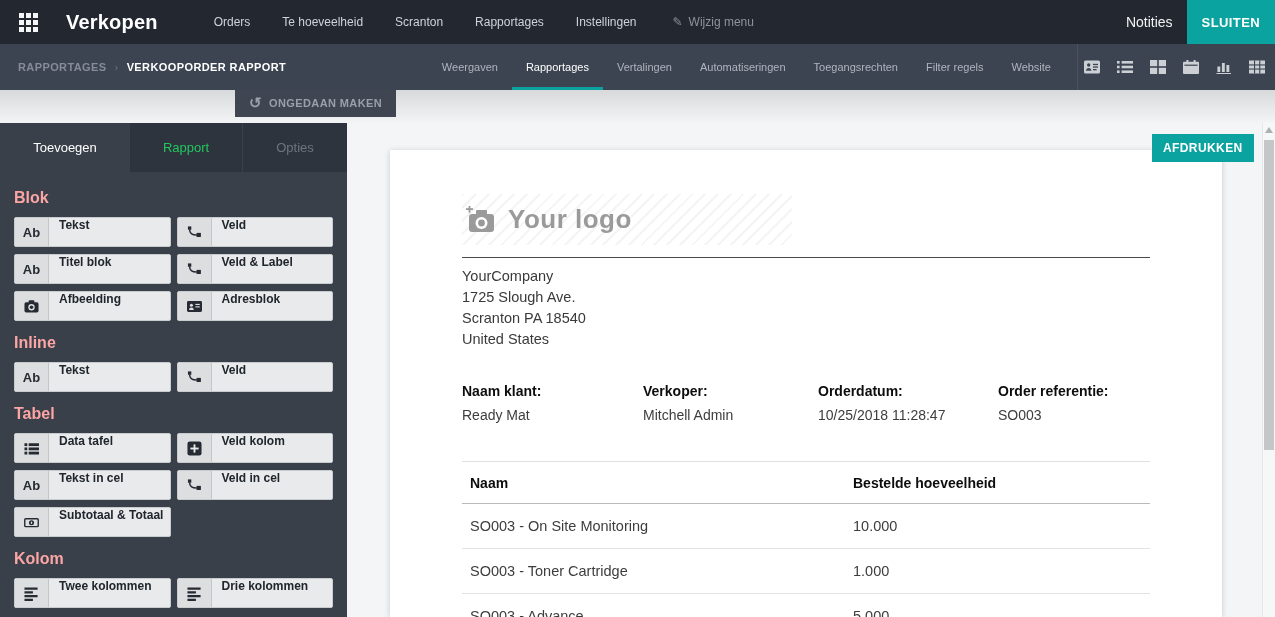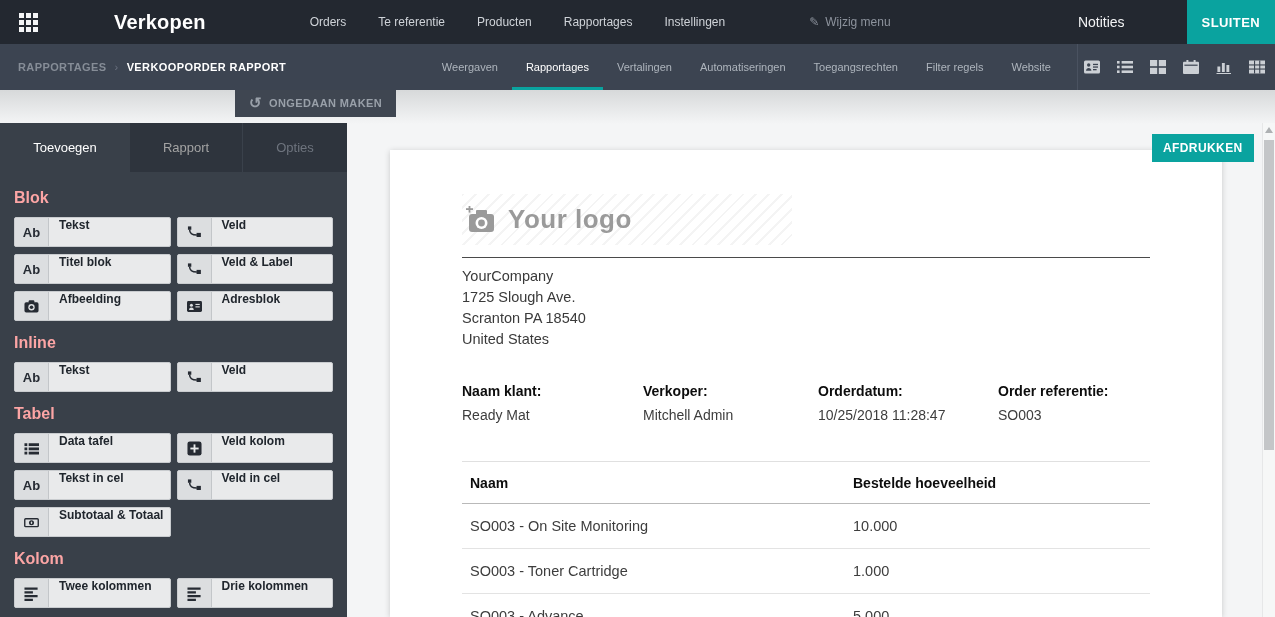--- a/index.html
+++ b/index.html
@@ -1,21 +1,21 @@
 <!DOCTYPE html>
 <html><head>
 <meta charset="utf-8">
 <style>
   * { margin:0; padding:0; box-sizing:border-box; }
   html,body { width:1275px; height:617px; }
   body { font-family:"Liberation Sans", sans-serif; }
   .screen { position:relative; width:1275px; height:617px; overflow:hidden; background:#f4f5f6; }
 
   
-  .topbar { position:absolute; top:0; left:0; width:1275px; height:44px; background:#232830; display:flex; align-items:center; z-index:10;gap:48px; }
+  .topbar { position:absolute; top:0; left:0; width:1275px; height:44px; background:#232830; display:flex; align-items:center; z-index:10; }
   .apps-icon { width:22px; height:19px; margin-left:19px; display:grid; grid-template-columns:repeat(3,5px); grid-template-rows:repeat(3,5px); gap:2px; cursor:pointer; }
   .apps-icon span { background:#f4f5f6; }
   .app-title { color:#fff; font-size:20px; font-weight:bold; margin-left:25px; letter-spacing:.2px; }
   .top-menu { display:flex; margin-left:56px; gap:32px; }
   .top-menu .mi { color:#cfd3d8; font-size:12px; cursor:pointer; white-space:nowrap; }
   .edit-menu { color:#8d939d; font-size:12px; margin-left:36px; cursor:pointer; display:flex; align-items:center; gap:6px; }
   .top-spacer { flex:1; }
   .notities { color:#f2f3f4; font-size:14px; margin-right:14px; cursor:pointer; }
   .sluiten { height:44px; background:#0aa39f; color:#fff; font-size:13px; font-weight:bold; display:flex; align-items:center; padding:0 15px; letter-spacing:.4px; cursor:pointer; border:none; }
 
@@ -36,21 +36,21 @@
   
   .content-shade { position:absolute; top:90px; left:0; width:1275px; height:34px; background:linear-gradient(#d7d9da,#f4f5f6); z-index:1; }
   .undo-btn { position:absolute; left:235px; top:89px; height:28px; background:#3f4651; color:#99a0a9; font-size:11px; font-weight:bold; letter-spacing:.4px; display:flex; align-items:center; gap:7px; padding:0 14px; cursor:pointer; z-index:8; border:none; }
   .undo-glyph { font-size:15px; font-weight:bold; line-height:1; position:relative; top:-1px; }
 
   
   .sidebar { position:absolute; left:0; top:123px; width:347px; height:494px; background:#394049; z-index:5; }
   .side-tabs { display:flex; height:49px; }
   .side-tab { display:flex; align-items:center; justify-content:center; font-size:13px; cursor:pointer;text-align:center; }
   .side-tab.active { background:#394049; color:#fff; width:130px; }
-  .side-tab.normal { background:#2e343d; color:#a3a3a3; width:112px; }
+  .side-tab.normal { background:#2e343d; color:#22c55e; width:112px; }
   .side-tab.disabled { background:#2e343d; color:#6e747e; width:105px; border-left:1px solid #3a414b; }
   .side-body { padding:2px 14px 0 14px; }
   .side-section-title { font-size:16px; font-weight:bold; color:#fca5a5; margin:13px 0 10px; }
   .btn-grid { display:grid; grid-template-columns:1fr 1fr; gap:7px 6px; }
   .sbtn { display:flex; align-items:flex-start; height:30px; background:#e9eaeb; border:1px solid #c9cccf; border-radius:2px; cursor:pointer; overflow:hidden; }
   .sbtn .ic { width:34px; height:100%; background:#dcdee0; border-right:1px solid #c3c6c9; display:flex; align-items:center; justify-content:center; flex:none; color:#262b33; }
   .sbtn .ic .ab { font-size:13px; font-weight:bold; color:#262b33; }
   .sbtn .lbl { font-size:12px; font-weight:bold; color:#20262d; padding-left:10px; white-space:nowrap; }
   .span-left { grid-column:1; }
 
@@ -202,22 +202,22 @@
         <span></span>
         <span></span>
         <span></span>
         <span></span>
         <span></span>
         <span></span>
     </div>
     <div class="app-title">Verkopen</div>
     <div class="top-menu">
       <div class="mi">Orders</div>
-      <div class="mi">Te referentie</div>
-      <div class="mi">Producten</div>
+      <div class="mi">Te hoeveelheid</div>
+      <div class="mi">Scranton</div>
       <div class="mi">Rapportages</div>
       <div class="mi">Instellingen</div>
     </div>
     <div class="edit-menu">
       <span>✎</span>
       <span>Wijzig menu</span>
     </div>
     <div class="top-spacer"></div>
     <div class="notities">Notities</div>
     <button class="sluiten">SLUITEN</button>

